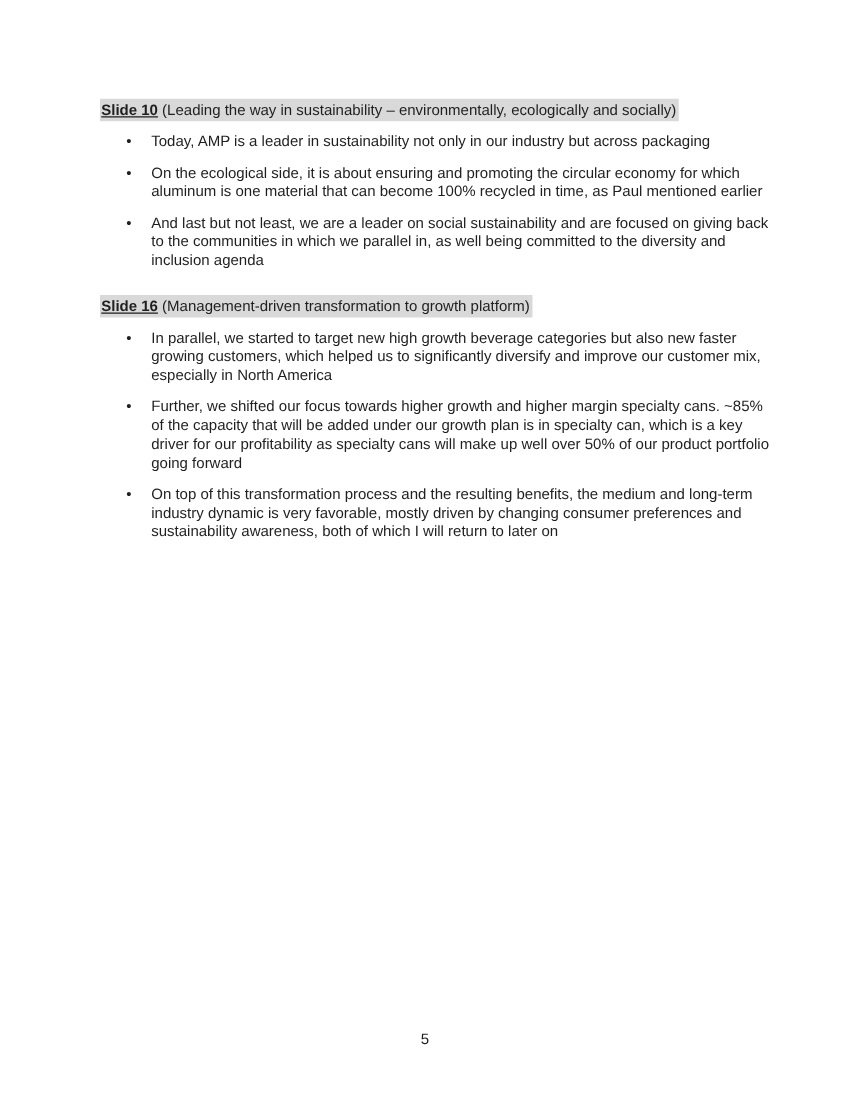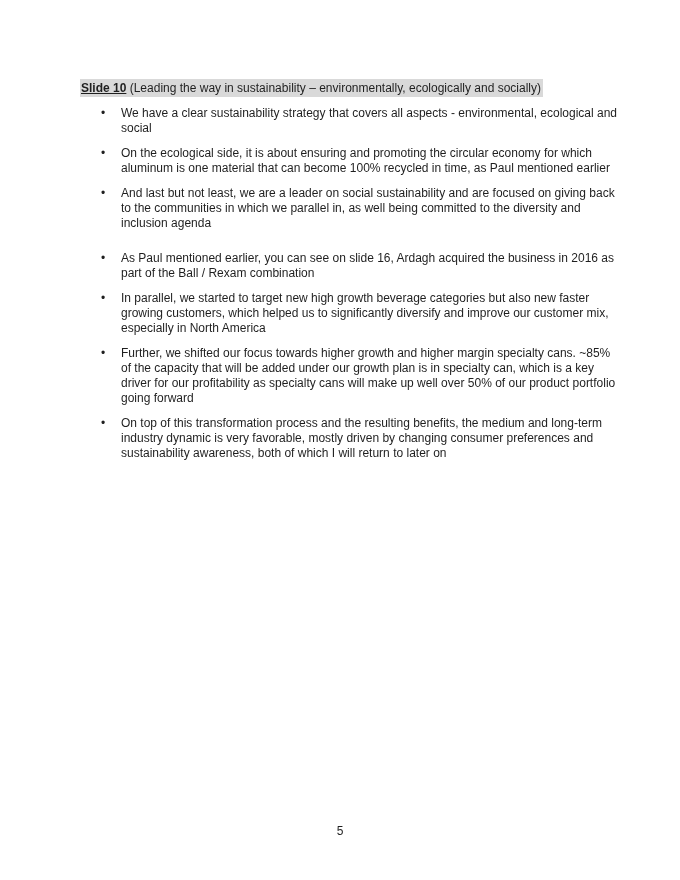--- a/index.html
+++ b/index.html
@@ -73,29 +73,31 @@
 <body>
 
 <div class="page">
   <div class="content">
 
     <div class="section">
       <h2 class="heading">
         <span class="hl"><span class="slide-label">Slide 10</span><span class="slide-title"> (Leading the way in sustainability – environmentally, ecologically and socially)</span></span>
       </h2>
       <ul class="bullets">
-        <li><span>We have a clear sustainability strategy that covers all aspects - environmental, ecological and social</span></li>
+        <li><span>Today, AMP is a leader in sustainability not only in our industry but across packaging</span></li>
         <li><span>On the ecological side, it is about ensuring and promoting the circular economy for which aluminum is one material that can become 100% recycled in time, as Paul mentioned earlier</span></li>
         <li><span>And last but not least, we are a leader on social sustainability and are focused on giving back to the communities in which we parallel in, as well being committed to the diversity and inclusion agenda</span></li>
       </ul>
     </div>
 
     <div class="section">
+      <h2 class="heading">
+        <span class="hl"><span class="slide-label">Slide 16</span><span class="slide-title"> (Management-driven transformation to growth platform)</span></span>
+      </h2>
       <ul class="bullets">
-        <li><span>As Paul mentioned earlier, you can see on slide 16, Ardagh acquired the business in 2016 as part of the Ball / Rexam combination</span></li>
         <li><span>In parallel, we started to target new high growth beverage categories but also new faster growing customers, which helped us to significantly diversify and improve our customer mix, especially in North America</span></li>
         <li><span>Further, we shifted our focus towards higher growth and higher margin specialty cans. ~85% of the capacity that will be added under our growth plan is in specialty can, which is a key driver for our profitability as specialty cans will make up well over 50% of our product portfolio going forward</span></li>
         <li><span>On top of this transformation process and the resulting benefits, the medium and long-term industry dynamic is very favorable, mostly driven by changing consumer preferences and sustainability awareness, both of which I will return to later on</span></li>
       </ul>
     </div>
 
   </div>
 
   <div class="page-number">5</div>
 </div>

